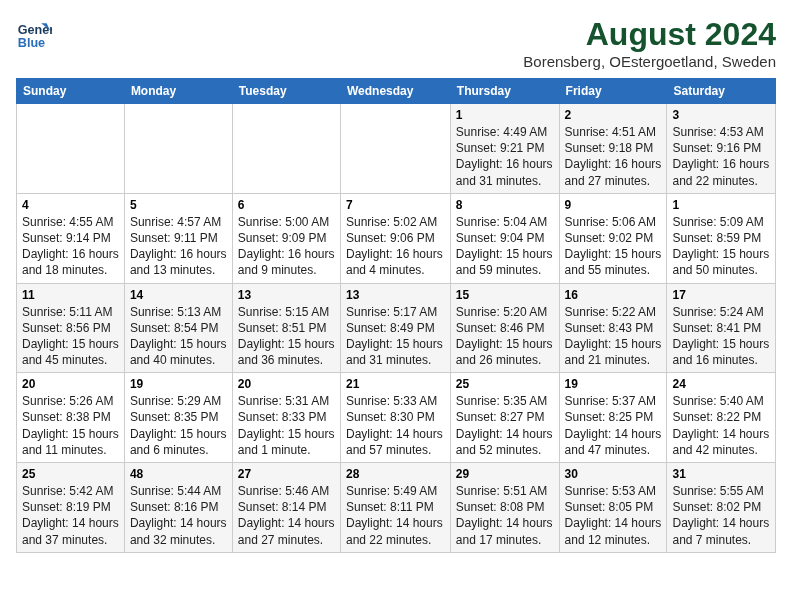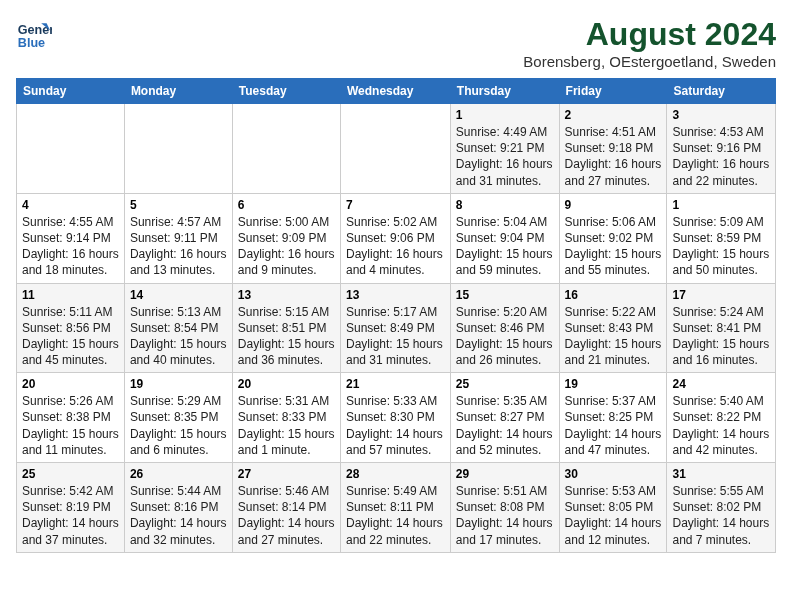--- a/index.html
+++ b/index.html
@@ -214,21 +214,21 @@
           <span class="day-number">24</span>
           <div class="day-info">Sunrise: 5:40 AM<br>Sunset: 8:22 PM<br>Daylight: 14 hours and 42 minutes.</div>
         </td>
       </tr>
       <tr>
         <td>
           <span class="day-number">25</span>
           <div class="day-info">Sunrise: 5:42 AM<br>Sunset: 8:19 PM<br>Daylight: 14 hours and 37 minutes.</div>
         </td>
         <td>
-          <span class="day-number">26</span>
+          <span class="day-number">48</span>
           <div class="day-info">Sunrise: 5:44 AM<br>Sunset: 8:16 PM<br>Daylight: 14 hours and 32 minutes.</div>
         </td>
         <td>
           <span class="day-number">27</span>
           <div class="day-info">Sunrise: 5:46 AM<br>Sunset: 8:14 PM<br>Daylight: 14 hours and 27 minutes.</div>
         </td>
         <td>
           <span class="day-number">28</span>
           <div class="day-info">Sunrise: 5:49 AM<br>Sunset: 8:11 PM<br>Daylight: 14 hours and 22 minutes.</div>
         </td>

